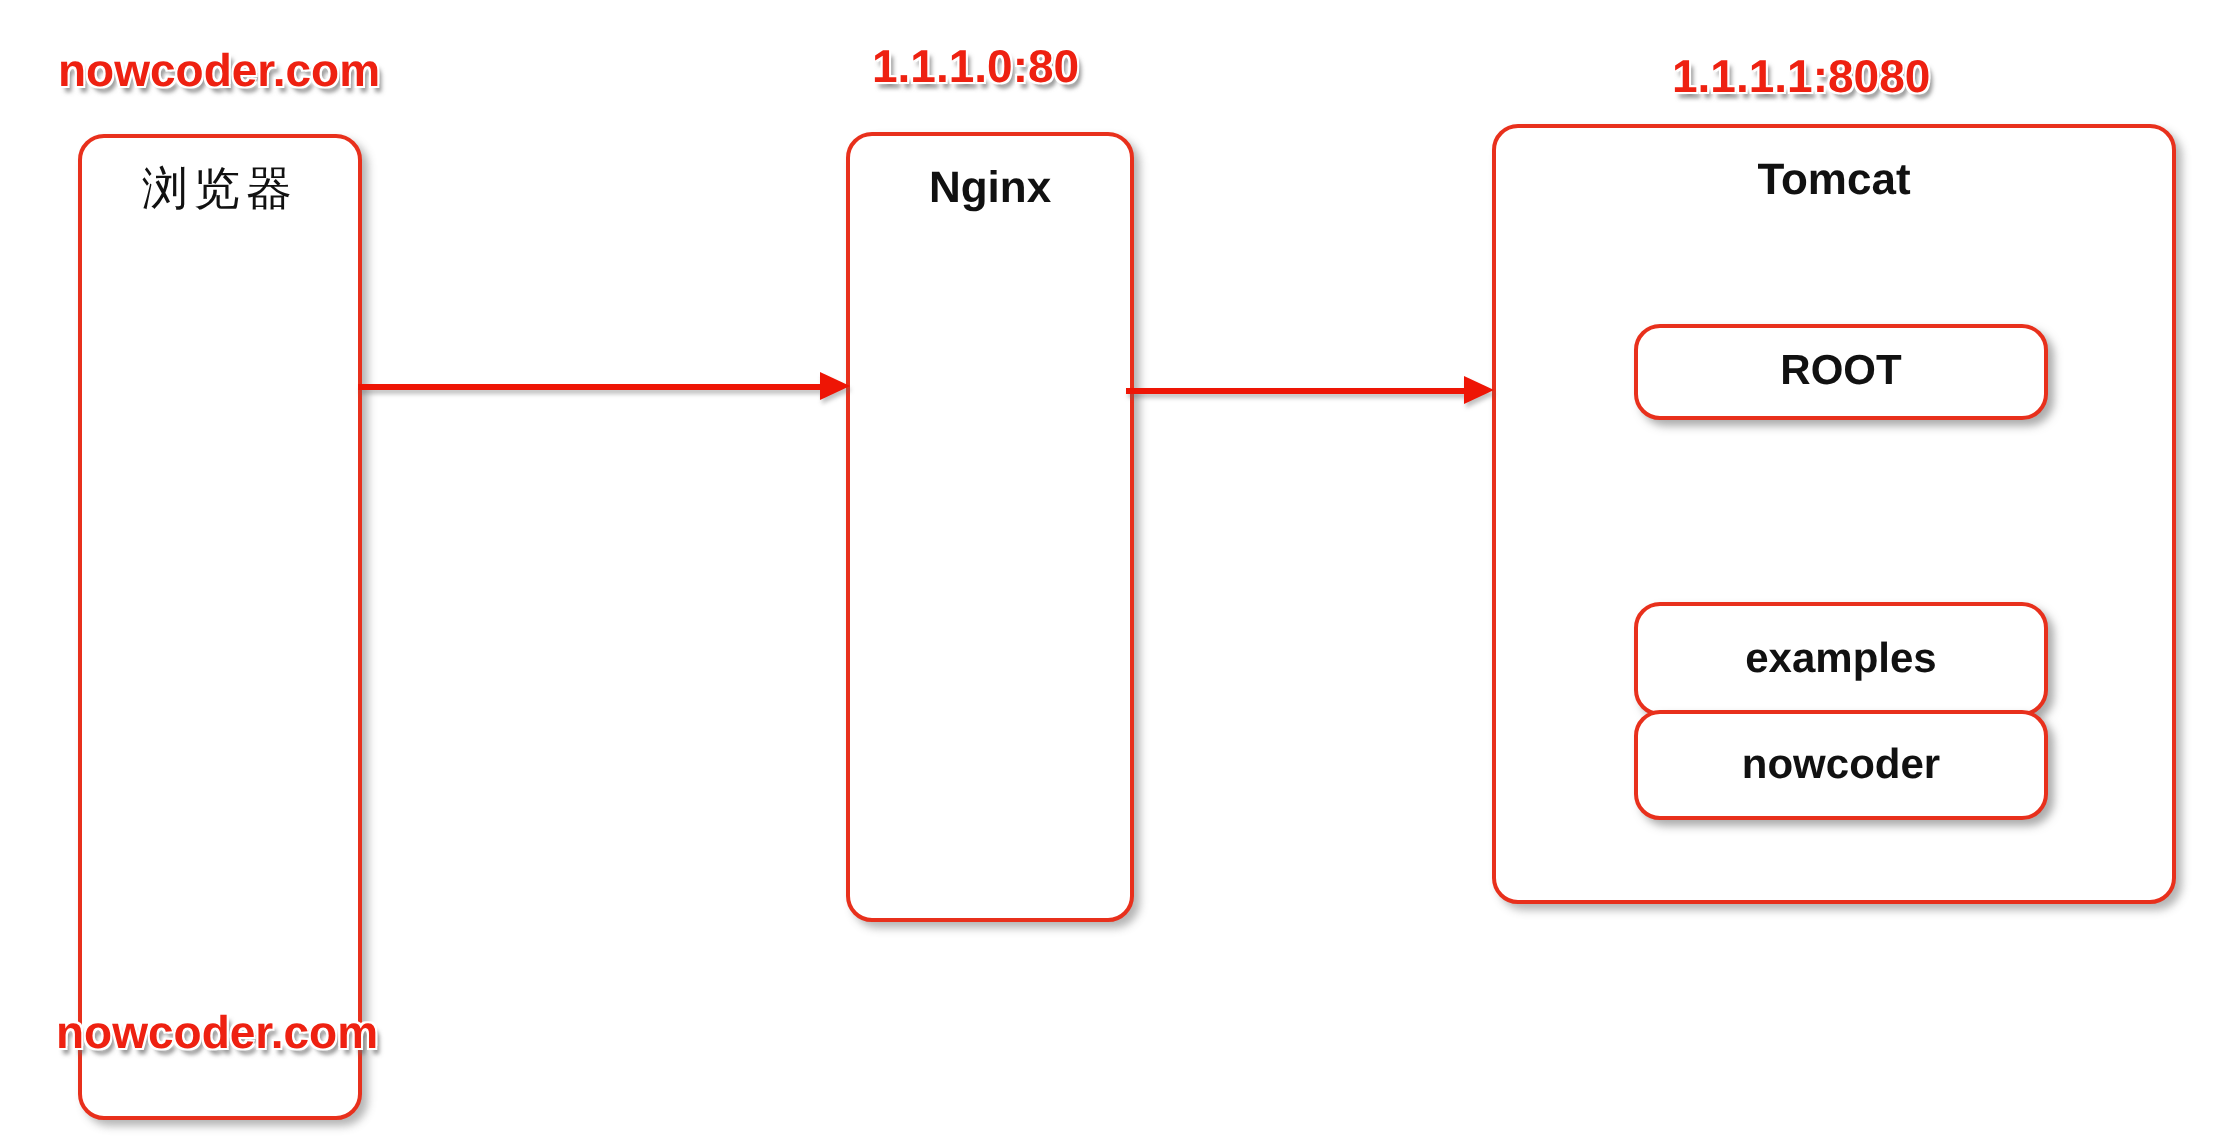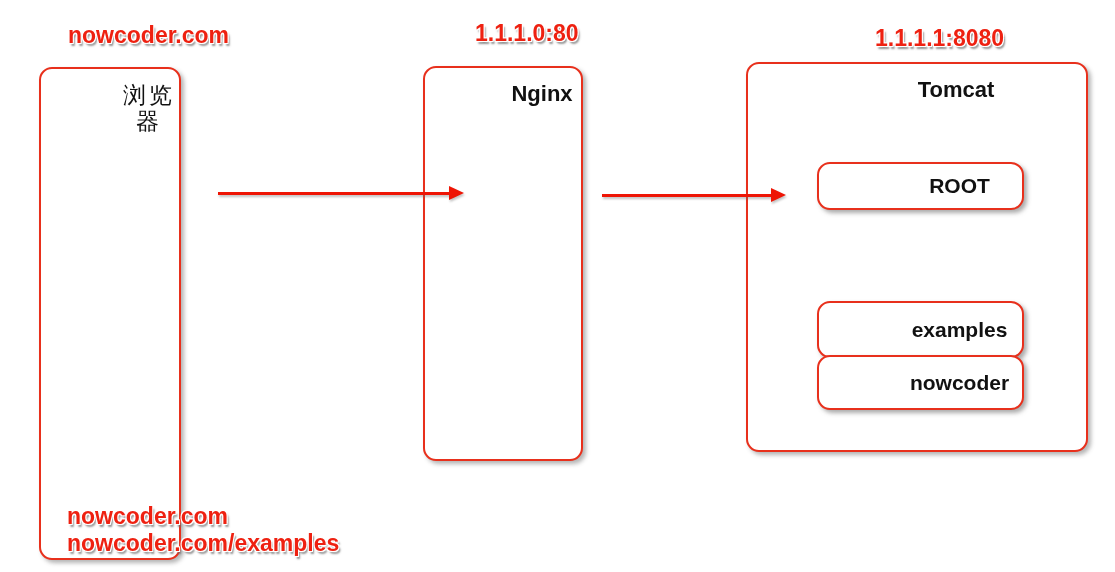--- a/index.html
+++ b/index.html
@@ -2,21 +2,21 @@
 <html style="--label-red: #ee2111; --border-red: #e8301c; --arrow-red: #ee1505; --text-black: #111111; --bg-white: #ffffff;"><head>
 <meta charset="utf-8">
 <style>
   :root {
     --label-red: #ee2111;
     --border-red: #e8301c;
     --arrow-red: #ee1505;
     --text-black: #111111;
     --bg-white: #ffffff;
   }
-  * { box-sizing: border-box; padding-left: 39px; }
+  * { box-sizing: border-box; }
   html, body { margin: 0; padding: 0; background: var(--bg-white); }
   .stage {
     position: relative;
     width: 1115px;
     height: 572px;
     background: var(--bg-white);
     overflow: hidden;
     font-family: "Liberation Sans", sans-serif;
   }
   .url-label {
@@ -89,21 +89,21 @@
 <div class="stage">
 
   <div class="url-label" style="left:29px; top:23px;">nowcoder.com</div>
   <div class="url-label" style="left:436px; top:21px;">1.1.1.0:80</div>
   <div class="url-label" style="left:836px; top:26px;">1.1.1.1:8080</div>
 
   <div class="node" style="left:39px; top:67px; width:142px; height:493px;">
     <div class="node-title cjk">浏览器</div>
   </div>
 
-  <div class="node" style="left:423px; top:66px; width:160px; height:395px;">
+  <div class="node" style="left:423px; top:66px; width:144px; height:395px;">
     <div class="node-title">Nginx</div>
   </div>
 
   <div class="node" style="left:746px; top:62px; width:342px; height:390px;">
     <div class="node-title">Tomcat</div>
 
     <div class="app-box" style="top:98px; height:48px;">
       <span class="app-label">ROOT</span>
     </div>
 
@@ -120,15 +120,14 @@
     <div class="arrow-line" style="left:179px; top:192px; width:233px;"></div>
     <div class="arrow-head" style="left:410px; top:186px;"></div>
   </div>
 
   <div class="arrow">
     <div class="arrow-line" style="left:563px; top:194px; width:170px;"></div>
     <div class="arrow-head" style="left:732px; top:188px;"></div>
   </div>
 
   <div class="url-label" style="left:28px; top:504px;">nowcoder.com</div>
-  <div class="url-label" style="left:28px; top:531px;">nowcoder.com/examples</div>
 
 </div>
 
 </body></html>

